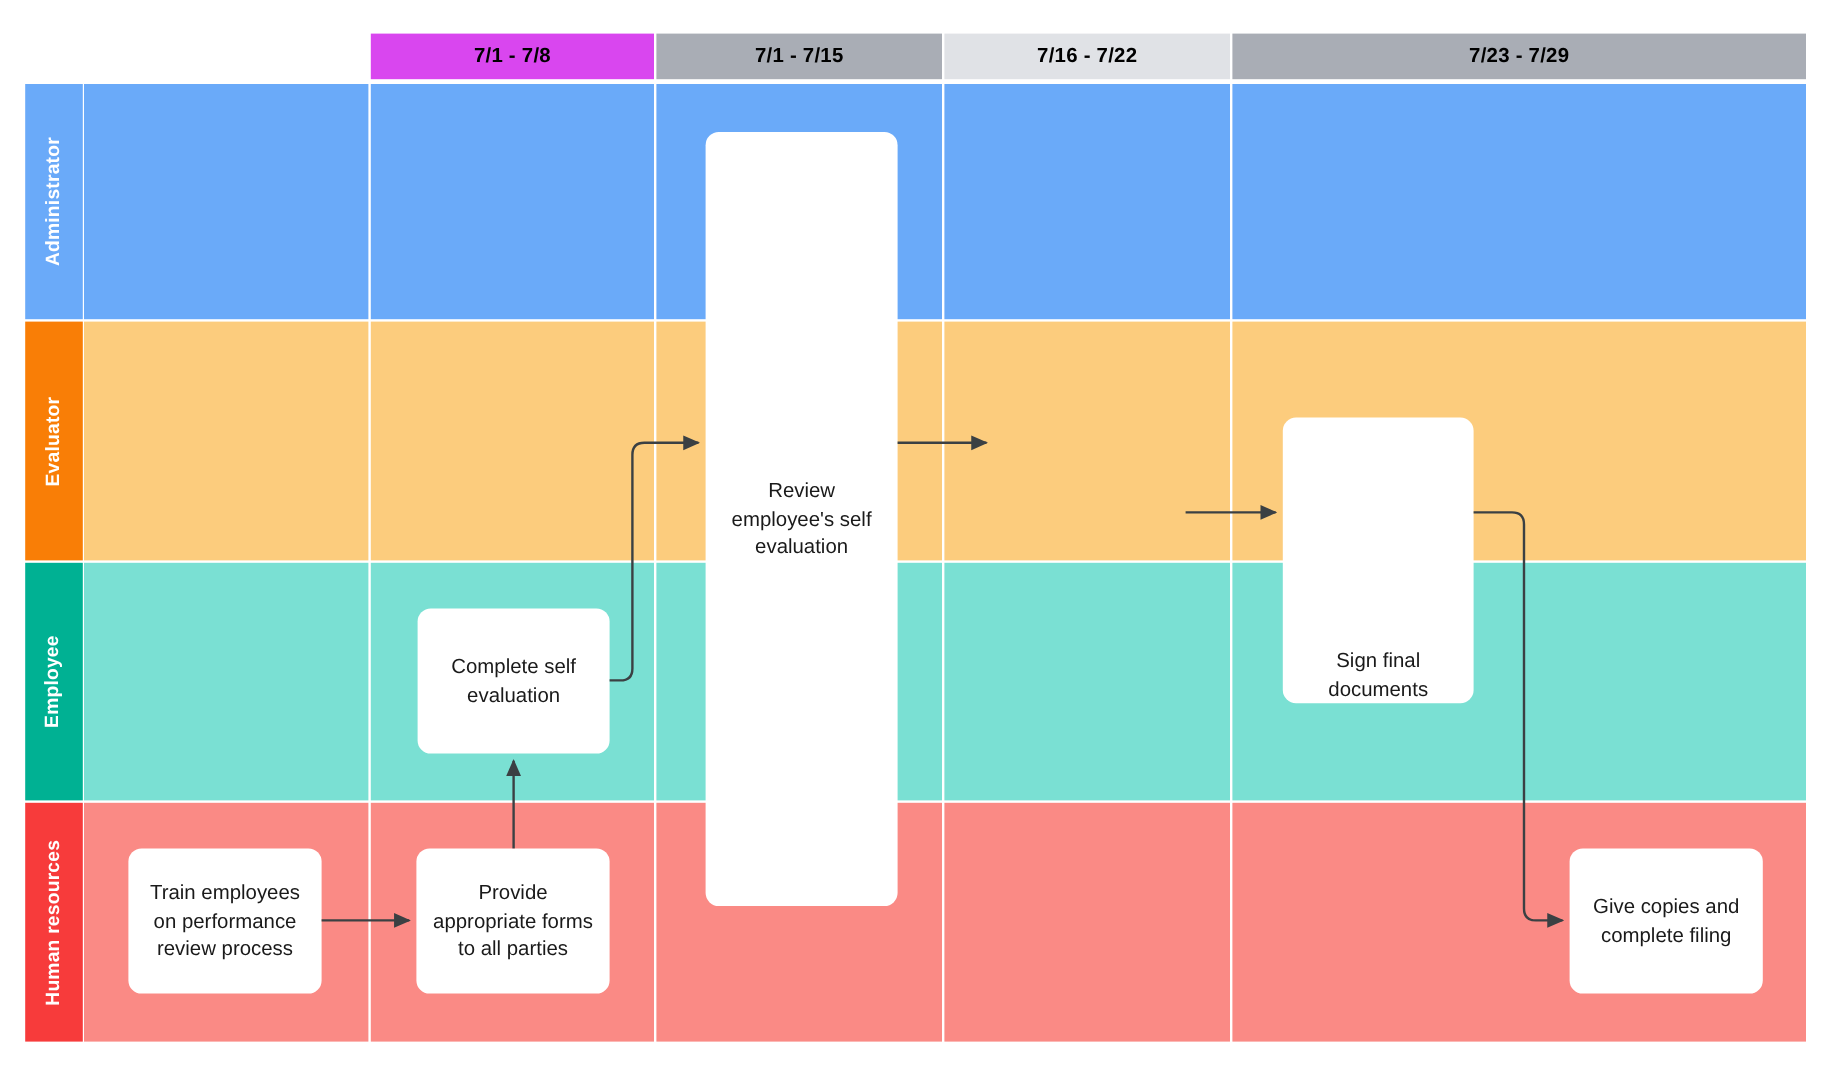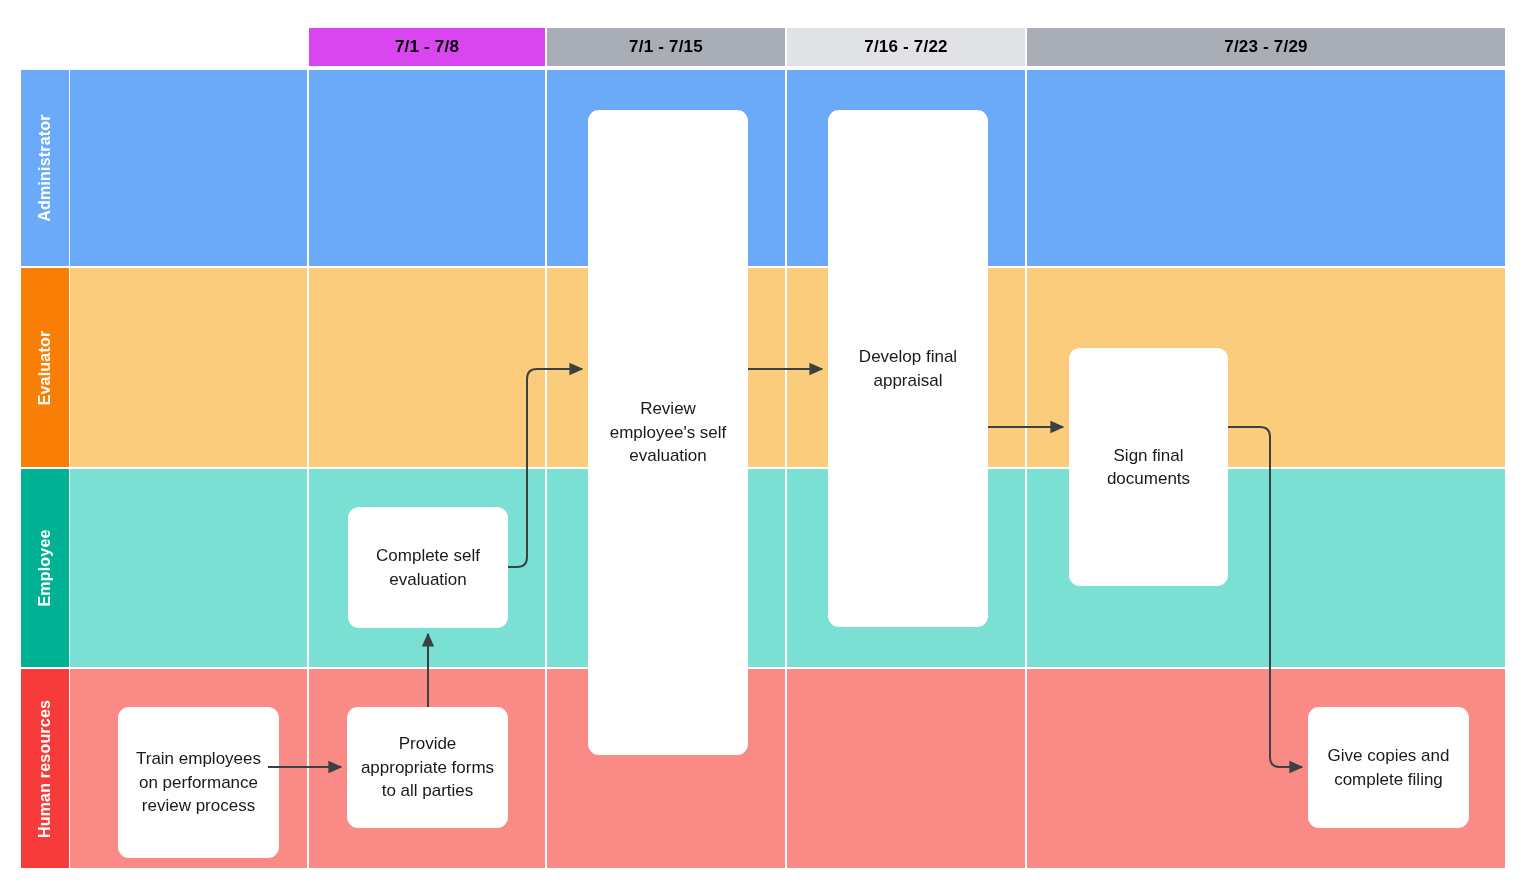--- a/index.html
+++ b/index.html
@@ -132,33 +132,30 @@
   <div class="lane-cell" style="left:70px; top:669px; width:237px; height:199px; background:#fa8a85;"></div>
   <div class="lane-cell" style="left:309px; top:669px; width:236px; height:199px; background:#fa8a85;"></div>
   <div class="lane-cell" style="left:547px; top:669px; width:238px; height:199px; background:#fa8a85;"></div>
   <div class="lane-cell" style="left:787px; top:669px; width:238px; height:199px; background:#fa8a85;"></div>
   <div class="lane-cell" style="left:1027px; top:669px; width:478px; height:199px; background:#fa8a85;"></div>
 
   <div class="task" style="left:588px; top:110px; width:160px; height:645px;">
     <span>Review employee's self evaluation</span>
   </div>
 
-  <div class="task" style="left:828px; top:110px; width:160px; height:517px;">
-    <span>Develop final appraisal</span>
-  </div>
 
-  <div class="task" style="left:1069px; top:348px; width:159px; height:238px;">
+  <div class="task" style="left:1069px; top:348px; width:159px; height:238px;align-items:flex-end;">
     <span>Sign final documents</span>
   </div>
 
   <div class="task" style="left:348px; top:507px; width:160px; height:121px;">
     <span>Complete self evaluation</span>
   </div>
 
-  <div class="task" style="left:118px; top:707px; width:161px; height:151px;">
+  <div class="task" style="left:107px; top:707px; width:161px; height:121px;">
     <span>Train employees on performance review process</span>
   </div>
 
   <div class="task" style="left:347px; top:707px; width:161px; height:121px;">
     <span>Provide appropriate forms to all parties</span>
   </div>
 
   <div class="task" style="left:1308px; top:707px; width:161px; height:121px;">
     <span>Give copies and complete filing</span>
   </div>

